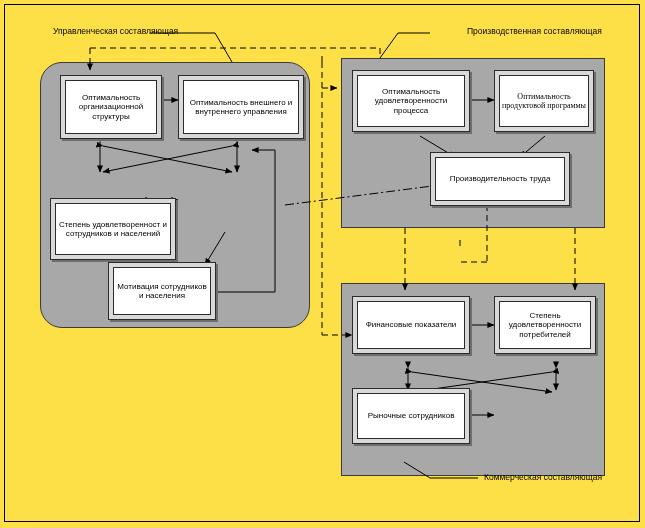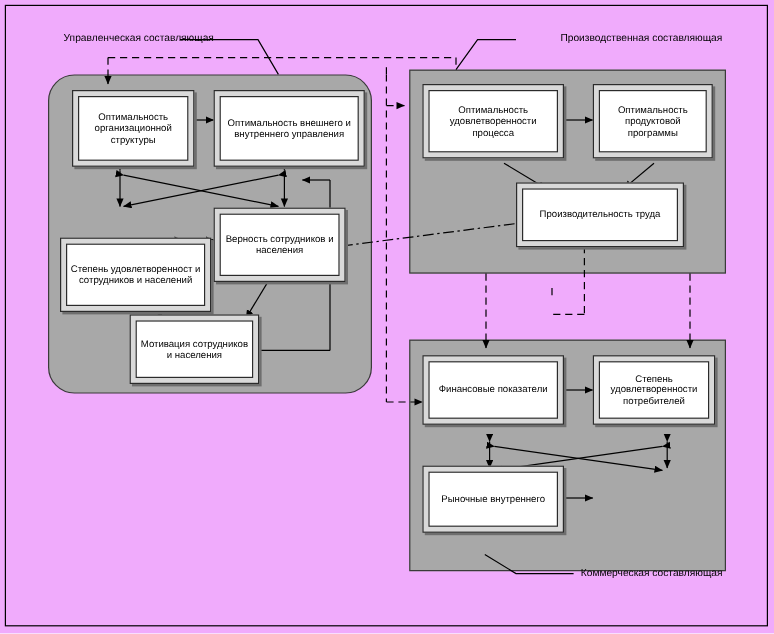--- a/index.html
+++ b/index.html
@@ -1,20 +1,20 @@
 <!DOCTYPE html>
 <html lang="ru"><head>
 <meta charset="utf-8">
 <style>
   html,body{margin:0;padding:0;background:#ffffff;}
   body{font-family:"Liberation Sans", sans-serif;}
   #canvas{
     position:relative;
     width:645px;height:528px;
-    background:#f0abfc;
+    background:#fde047;
     overflow:hidden;
   }
   .frame{
     position:absolute;left:4px;top:4px;width:636px;height:518px;
     border:1px solid #000;box-sizing:border-box;
   }
   svg.layer{position:absolute;left:0;top:0;width:645px;height:528px;overflow:visible;}
   .grp{
     position:absolute;
     background:#a8a8a8;
@@ -139,39 +139,34 @@
         <span class="t8">Оптимальность внешнего и внутреннего управления</span>
       </div>
   </div>
 
   <div class="box" style="left:50px;top:182px;width:126px;height:62px;margin-top:16px;">
     <div class="inner">
         <span class="t8">Степень удовлетворенност и сотрудников и населений</span>
       </div>
   </div>
 
-  <div class="box" style="left:178px;top:173px;width:110px;height:62px;">
-    <div class="inner">
-        <span class="t8">Верность сотрудников и населения</span>
-      </div>
-  </div>
 
   <div class="box" style="left:108px;top:262px;width:108px;height:58px;">
     <div class="inner">
         <span class="t8">Мотивация сотрудников и населения</span>
       </div>
   </div>
 
   <div class="box" style="left:352px;top:70px;width:118px;height:62px;">
     <div class="inner">
         <span class="t8">Оптимальность удовлетворенности процесса</span>
       </div>
   </div>
 
-  <div class="box" style="left:494px;top:70px;width:100px;height:62px;">
+  <div class="box" style="left:494px;top:70px;width:100px;height:62px;font-family:Liberation Serif, serif;">
     <div class="inner">
         <span class="t8">Оптимальность продуктовой программы</span>
       </div>
   </div>
 
   <div class="box" style="left:430px;top:152px;width:140px;height:54px;">
     <div class="inner">
         <span class="t8">Производительность труда</span>
       </div>
   </div>
@@ -183,18 +178,18 @@
   </div>
 
   <div class="box" style="left:494px;top:296px;width:102px;height:58px;">
     <div class="inner">
         <span class="t8">Степень удовлетворенности потребителей</span>
       </div>
   </div>
 
   <div class="box" style="left:352px;top:388px;width:118px;height:56px;">
     <div class="inner">
-        <span class="t8">Рыночные внутреннего</span>
+        <span class="t8">Рыночные сотрудников</span>
       </div>
   </div>
 
 
 </div>
 
 </body></html>

